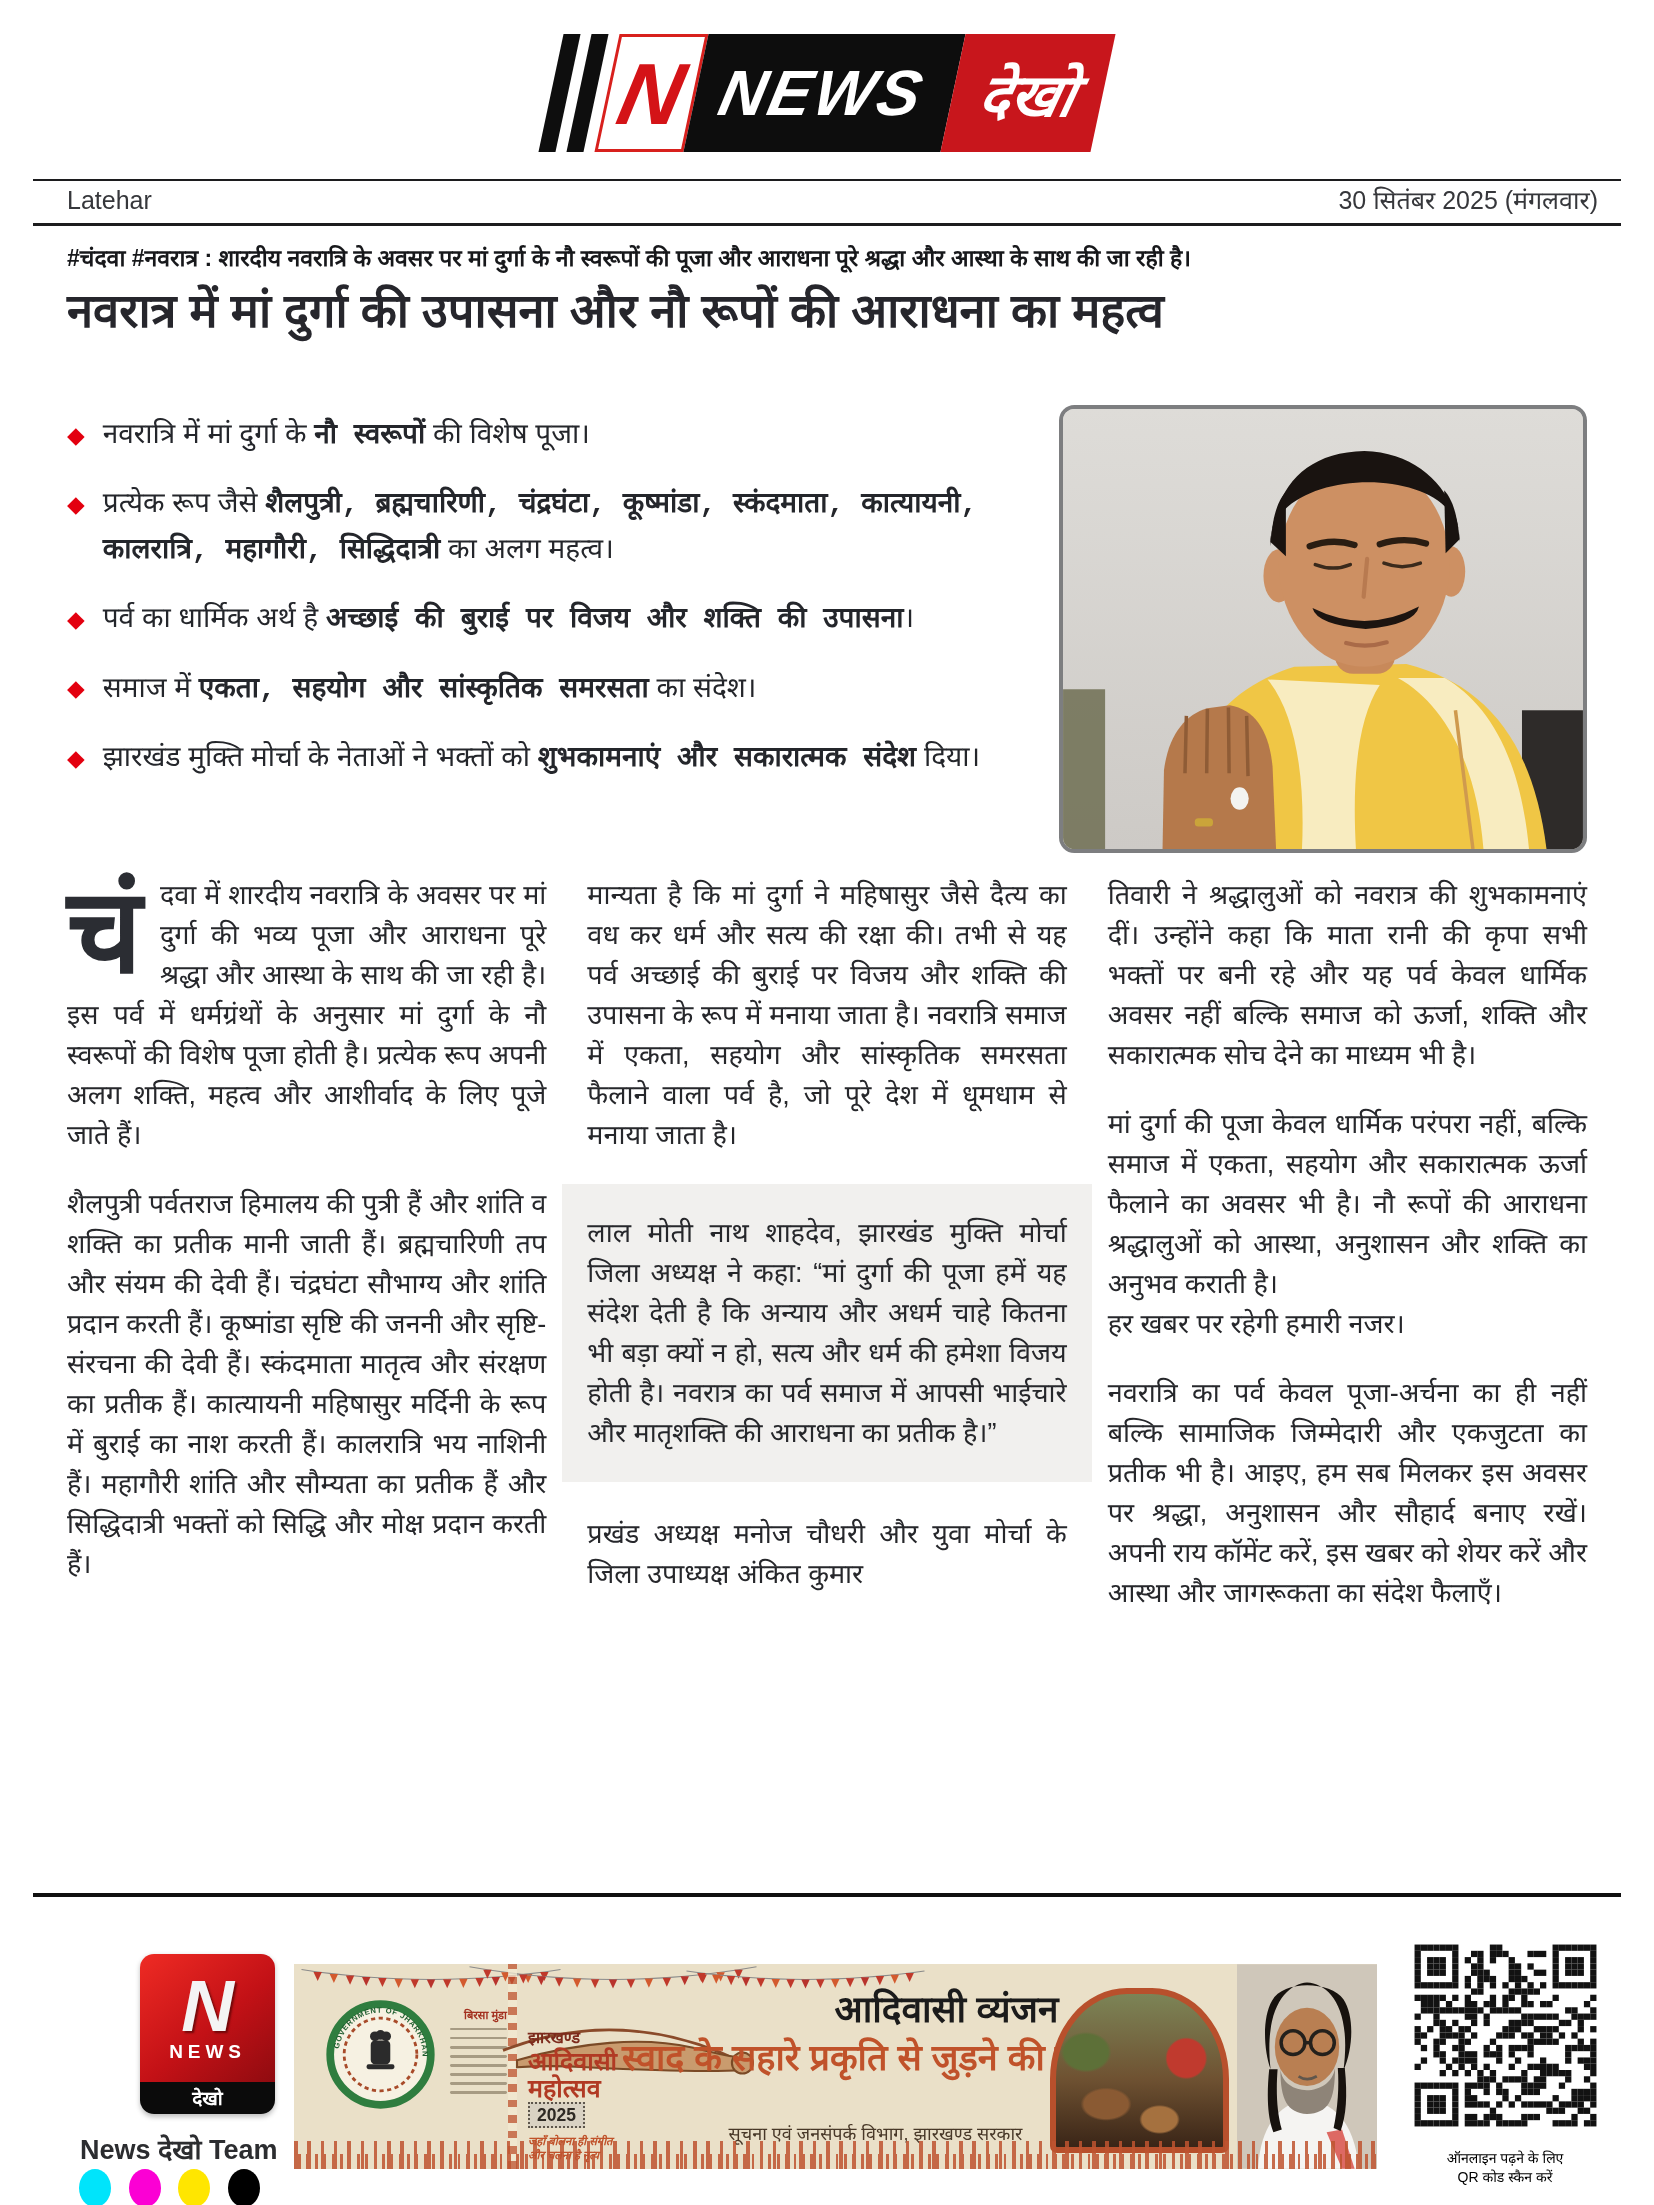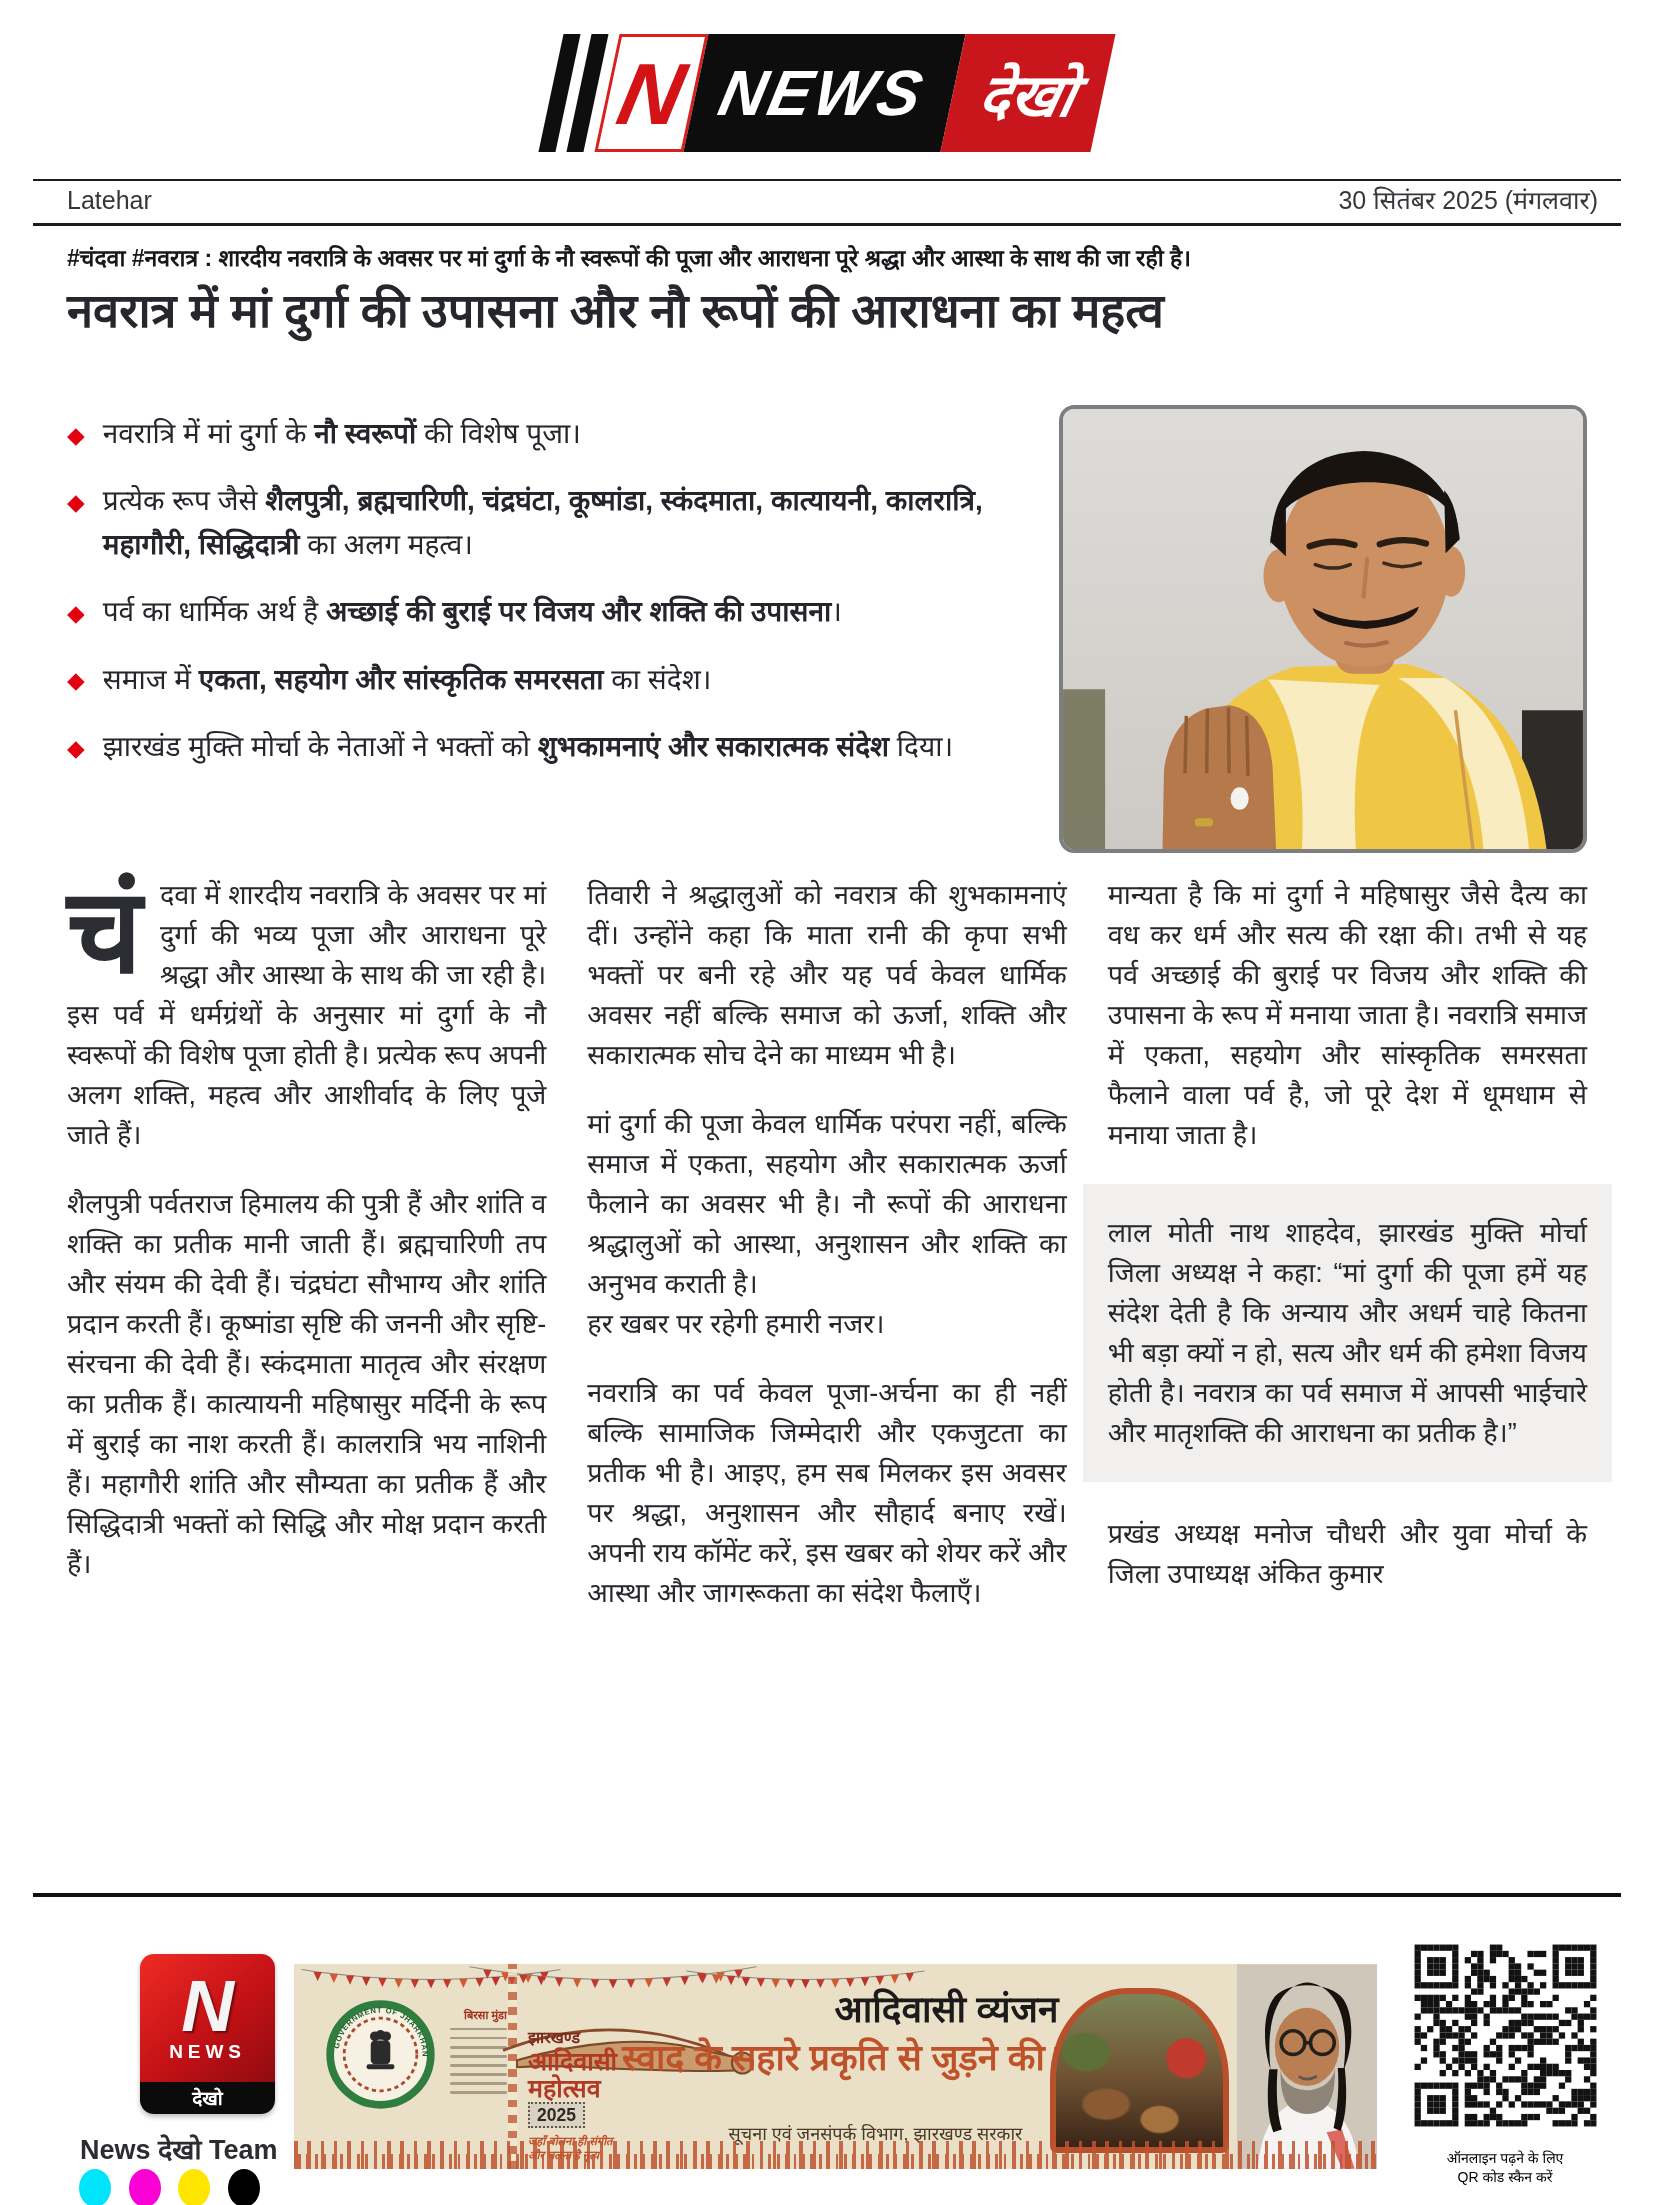--- a/index.html
+++ b/index.html
@@ -25,21 +25,21 @@
             font-size:25px;color:#36373b;line-height:31px;}
 
   .tagline{position:absolute;top:241px;left:67px;right:67px;font-size:23px;font-weight:700;color:#17181b;}
   .headline{position:absolute;top:283px;left:67px;right:67px;font-size:47px;font-weight:800;color:#26262c;line-height:1.2;}
 
   
   .summary{position:absolute;top:405px;left:67px;right:67px;display:flex;gap:39px;}
   .bullets{flex:1;list-style:none;margin:7px 0 0 0;padding:0;}
   .bullet-item{display:flex;gap:18px;margin-bottom:24px;font-size:28px;line-height:1.55;color:#24262b;}
   .bullet-item .diamond{color:#e3000f;font-size:23px;flex:none;margin-top:5.6px;}
-  .bullet-item b{font-weight:700;}
+  .bullet-item b{font-weight:700;font-family:Liberation Mono, monospace;}
   .photo{flex:none;width:520px;height:440px;border:4.2px solid #7d7e80;border-radius:15.4px;overflow:hidden;background:#dcdad6;}
   .photo svg{display:block;}
 
   
   .article{position:absolute;top:875px;left:67px;right:67px;display:flex;gap:41px;}
   .col{flex:1;font-size:27px;line-height:40px;text-align:justify;color:#26272b;}
   .col p{margin:0 0 29px 0;}
   .col p.tight{margin-bottom:0;}
   .dropcap{float:left;font-size:118px;line-height:105px;font-weight:700;color:#2b2d33;padding:4.2px 18px 0 0;}
   .quote{background:#f1f0ee;padding:29px 25px;margin:4.2px -25px 32px -25px;}
@@ -202,31 +202,31 @@
       </svg>
     </div>
   </div>
 
   <div class="article">
     <div class="col">
       <p><span class="dropcap">चं</span><span>दवा में शारदीय नवरात्रि के अवसर पर मां दुर्गा की भव्य पूजा और आराधना पूरे श्रद्धा और आस्था के साथ की जा रही है। इस पर्व में धर्मग्रंथों के अनुसार मां दुर्गा के नौ स्वरूपों की विशेष पूजा होती है। प्रत्येक रूप अपनी अलग शक्ति, महत्व और आशीर्वाद के लिए पूजे जाते हैं।</span></p>
       <p>शैलपुत्री पर्वतराज हिमालय की पुत्री हैं और शांति व शक्ति का प्रतीक मानी जाती हैं। ब्रह्मचारिणी तप और संयम की देवी हैं। चंद्रघंटा सौभाग्य और शांति प्रदान करती हैं। कूष्मांडा सृष्टि की जननी और सृष्टि-संरचना की देवी हैं। स्कंदमाता मातृत्व और संरक्षण का प्रतीक हैं। कात्यायनी महिषासुर मर्दिनी के रूप में बुराई का नाश करती हैं। कालरात्रि भय नाशिनी हैं। महागौरी शांति और सौम्यता का प्रतीक हैं और सिद्धिदात्री भक्तों को सिद्धि और मोक्ष प्रदान करती हैं।</p>
     </div>
     <div class="col">
-      <p>तिवारी ने श्रद्धालुओं को नवरात्र की शुभकामनाएं दीं। उन्होंने कहा कि माता रानी की कृपा सभी भक्तों पर बनी रहे और यह पर्व केवल धार्मिक अवसर नहीं बल्कि समाज को ऊर्जा, शक्ति और सकारात्मक सोच देने का माध्यम भी है।</p>
-      <p class="tight">मां दुर्गा की पूजा केवल धार्मिक परंपरा नहीं, बल्कि समाज में एकता, सहयोग और सकारात्मक ऊर्जा फैलाने का अवसर भी है। नौ रूपों की आराधना श्रद्धालुओं को आस्था, अनुशासन और शक्ति का अनुभव कराती है।</p>
-      <p>हर खबर पर रहेगी हमारी नजर।</p>
-      <p>नवरात्रि का पर्व केवल पूजा-अर्चना का ही नहीं बल्कि सामाजिक जिम्मेदारी और एकजुटता का प्रतीक भी है। आइए, हम सब मिलकर इस अवसर पर श्रद्धा, अनुशासन और सौहार्द बनाए रखें। अपनी राय कॉमेंट करें, इस खबर को शेयर करें और आस्था और जागरूकता का संदेश फैलाएँ।</p>
-    </div>
-    <div class="col">
       <p>मान्यता है कि मां दुर्गा ने महिषासुर जैसे दैत्य का वध कर धर्म और सत्य की रक्षा की। तभी से यह पर्व अच्छाई की बुराई पर विजय और शक्ति की उपासना के रूप में मनाया जाता है। नवरात्रि समाज में एकता, सहयोग और सांस्कृतिक समरसता फैलाने वाला पर्व है, जो पूरे देश में धूमधाम से मनाया जाता है।</p>
       <div class="quote">
         <span>लाल मोती नाथ शाहदेव, झारखंड मुक्ति मोर्चा जिला अध्यक्ष ने कहा: “मां दुर्गा की पूजा हमें यह संदेश देती है कि अन्याय और अधर्म चाहे कितना भी बड़ा क्यों न हो, सत्य और धर्म की हमेशा विजय होती है। नवरात्र का पर्व समाज में आपसी भाईचारे और मातृशक्ति की आराधना का प्रतीक है।”</span>
       </div>
       <p>प्रखंड अध्यक्ष मनोज चौधरी और युवा मोर्चा के जिला उपाध्यक्ष अंकित कुमार</p>
+    </div>
+    <div class="col">
+      <p>तिवारी ने श्रद्धालुओं को नवरात्र की शुभकामनाएं दीं। उन्होंने कहा कि माता रानी की कृपा सभी भक्तों पर बनी रहे और यह पर्व केवल धार्मिक अवसर नहीं बल्कि समाज को ऊर्जा, शक्ति और सकारात्मक सोच देने का माध्यम भी है।</p>
+      <p class="tight">मां दुर्गा की पूजा केवल धार्मिक परंपरा नहीं, बल्कि समाज में एकता, सहयोग और सकारात्मक ऊर्जा फैलाने का अवसर भी है। नौ रूपों की आराधना श्रद्धालुओं को आस्था, अनुशासन और शक्ति का अनुभव कराती है।</p>
+      <p>हर खबर पर रहेगी हमारी नजर।</p>
+      <p>नवरात्रि का पर्व केवल पूजा-अर्चना का ही नहीं बल्कि सामाजिक जिम्मेदारी और एकजुटता का प्रतीक भी है। आइए, हम सब मिलकर इस अवसर पर श्रद्धा, अनुशासन और सौहार्द बनाए रखें। अपनी राय कॉमेंट करें, इस खबर को शेयर करें और आस्था और जागरूकता का संदेश फैलाएँ।</p>
     </div>
   </div>
 
   <div class="footer-rule"></div>
 
   <div class="app-logo">
     <div class="app-logo-top">
       <div class="app-logo-n">N</div>
       <div class="app-logo-news">NEWS</div>
     </div>

